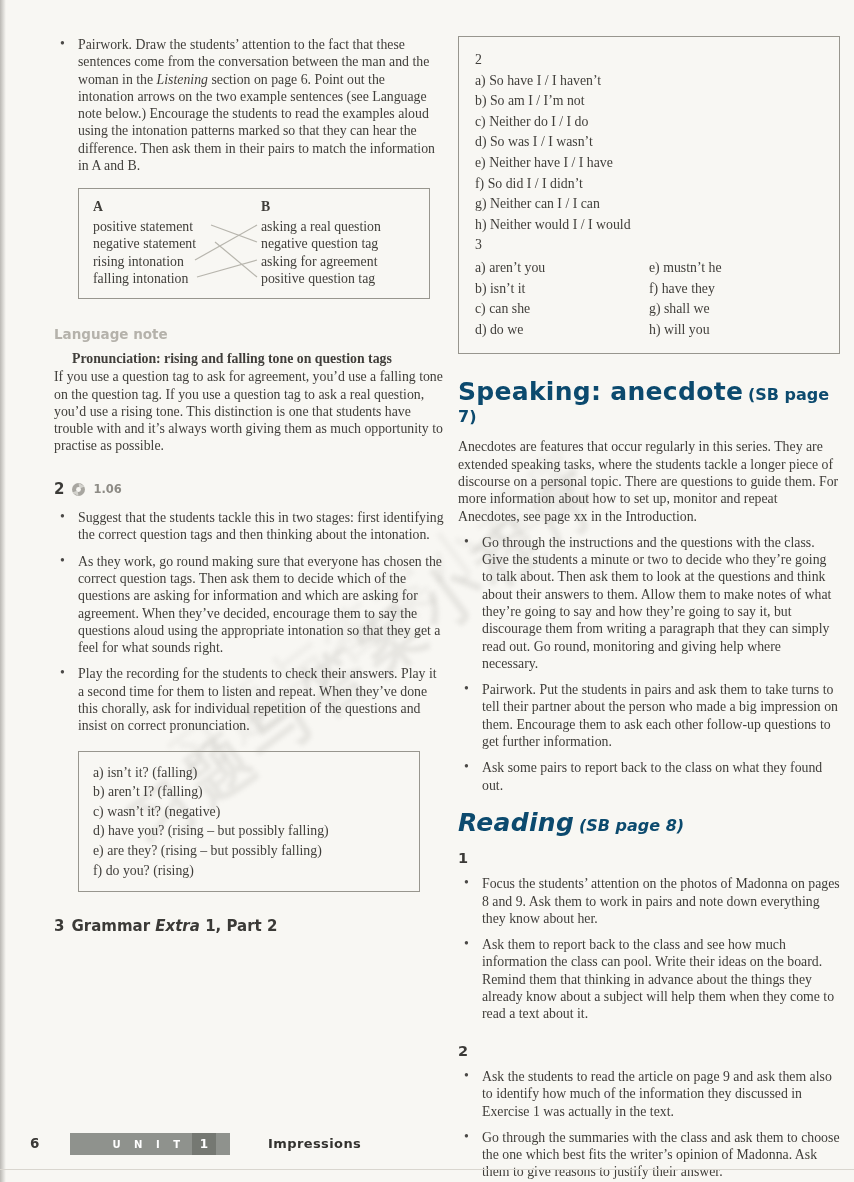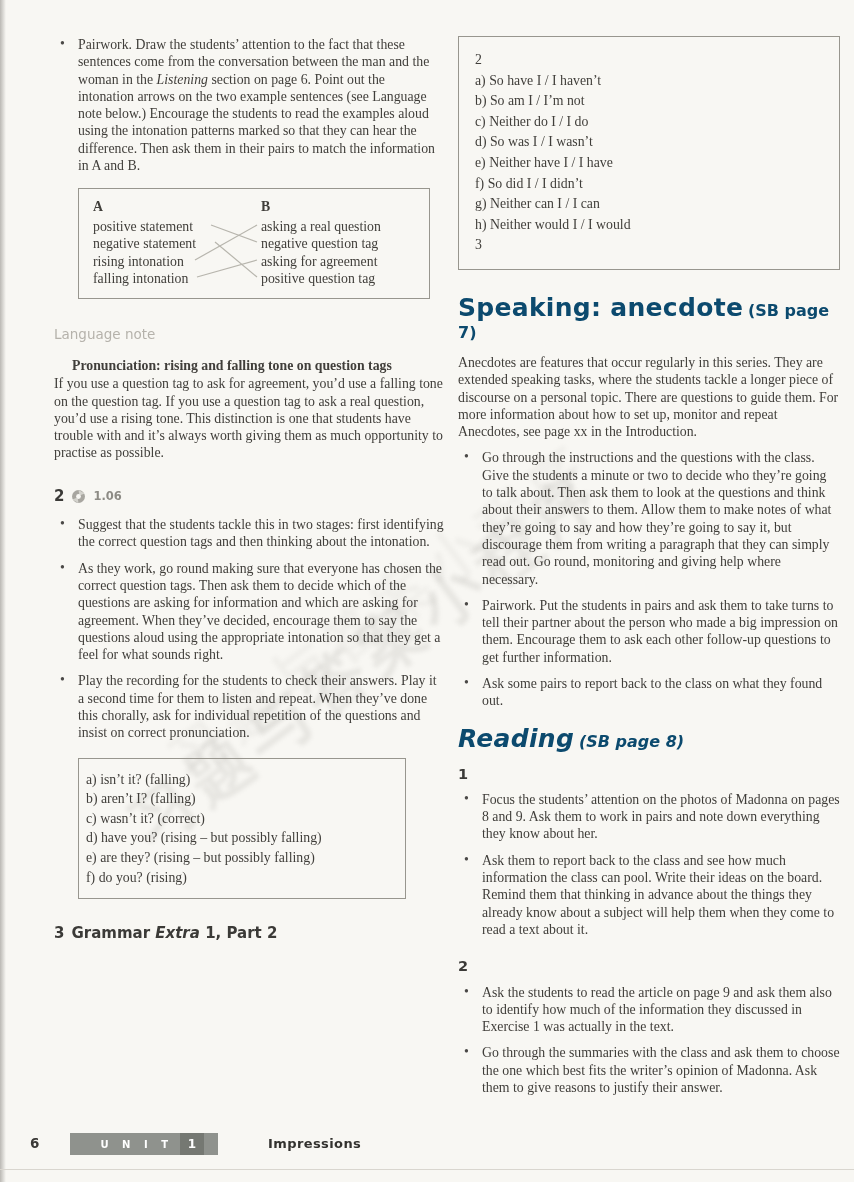--- a/index.html
+++ b/index.html
@@ -18,30 +18,30 @@
   .box{border:1px solid #98968e;background:transparent;}
 
   .match-box{margin:14px 0 0 24px;width:336px;position:relative;padding:9px 0 10px 14px;}
   .match-cols{display:flex;}
   .match-col{width:168px;}
   .match-header{font-weight:bold;margin:0 0 2px 0;}
   .match-item{line-height:17.5px;}
   .match-lines{position:absolute;inset:0;pointer-events:none;}
 
   .lang-note{margin-top:27px;}
-  .lang-note-label{font-family:"DejaVu Sans",sans-serif;font-weight:normal;color:#b5b2ab;
-        font-size:13.5px;margin:0 0 14px 0;}
+  .lang-note-label{font-family:"DejaVu Sans",sans-serif;font-weight:bold;color:#b5b2ab;
+        font-size:13.5px;margin:0 0 7px 0;}
   .lang-sub{font-weight:bold;margin:0 0 1px 18px;}
 
   .ex-head{font-family:"DejaVu Sans",sans-serif;font-weight:bold;font-size:15px;color:#3b3a37;
         margin:26px 0 11px 0;display:flex;align-items:center;gap:7px;}
   .track-num{font-family:"DejaVu Sans",sans-serif;font-size:11.5px;color:#8d8b85;font-weight:bold;}
   .cd-icon{display:inline-block;vertical-align:middle;}
 
-  .answers-box-left{margin:16px 0 0 24px;width:312px;padding:10px 7px;line-height:17.6px;}
+  .answers-box-left{margin:16px 0 0 24px;width:312px;padding:10px 14px;line-height:17.6px;}
   .answers-box-right{width:348px;padding:12px 16px;line-height:18.6px;}
   .ans-label{display:block;margin:2px 0;}
   .two-col{display:flex;}
   .two-col > div{width:50%;}
 
   .para{margin:0 0 9px 0;}
   .ex3-body{margin-top:6px;}
 
   .section-head{font-family:"DejaVu Sans",sans-serif;font-weight:bold;color:#0c4a6e;
         margin:27px 0 10px 0;line-height:22px;}
@@ -52,21 +52,21 @@
 
   .watermark{position:absolute;left:60px;top:560px;width:760px;transform:rotate(-37deg);
         transform-origin:center;font-family:"DejaVu Sans",sans-serif;font-weight:bold;
         font-size:64px;letter-spacing:8px;color:#8e8c86;opacity:.16;filter:blur(2px);
         white-space:nowrap;pointer-events:none;}
   .watermark.echo{top:500px;left:100px;opacity:.08;font-size:56px;}
 
   .footer{position:absolute;left:0;top:1132px;width:854px;height:26px;
         font-family:"DejaVu Sans",sans-serif;}
   .page-num{position:absolute;left:30px;top:3px;font-weight:bold;font-size:13.5px;color:#3b3a37;}
-  .unit-bar{position:absolute;left:70px;top:1px;width:148px;height:22px;background:#8f928d;
+  .unit-bar{position:absolute;left:70px;top:1px;width:160px;height:22px;background:#8f928d;
         display:flex;align-items:center;}
   .unit-label{margin-left:auto;color:#ffffff;font-size:10px;font-weight:bold;letter-spacing:5px;}
   .unit-num{width:24px;height:22px;background:#757872;color:#ffffff;font-weight:bold;font-size:12px;
         display:flex;align-items:center;justify-content:center;margin-left:7px;margin-right:14px;}
   .unit-title{position:absolute;left:268px;top:4px;font-weight:bold;font-size:13px;
         color:#33322f;letter-spacing:.4px;}
   .bottom-line{position:absolute;left:0;right:0;top:1169px;height:1px;background:#d9d6cf;}
 </style>
 </head>
 <body>
@@ -127,21 +127,21 @@
 
     <ul class="bullet-list">
       <li>Suggest that the students tackle this in two stages: first identifying the correct question tags and then thinking about the intonation.</li>
       <li>As they work, go round making sure that everyone has chosen the correct question tags. Then ask them to decide which of the questions are asking for information and which are asking for agreement. When they’ve decided, encourage them to say the questions aloud using the appropriate intonation so that they get a feel for what sounds right.</li>
       <li>Play the recording for the students to check their answers. Play it a second time for them to listen and repeat. When they’ve done this chorally, ask for individual repetition of the questions and insist on correct pronunciation.</li>
     </ul>
 
     <div class="box answers-box-left">
       <span class="ans-label">a) isn’t it? (falling)</span>
       <span class="ans-label">b) aren’t I? (falling)</span>
-      <span class="ans-label">c) wasn’t it? (correct)</span>
+      <span class="ans-label">c) wasn’t it? (negative)</span>
       <span class="ans-label">d) have you? (rising – but possibly falling)</span>
       <span class="ans-label">e) are they? (rising – but possibly falling)</span>
       <span class="ans-label">f) do you? (rising)</span>
     </div>
 
     <div class="ex-head" style="margin-bottom:8px;">
       <span>3</span>
       <span><span>Grammar </span><span style="font-style: italic;">Extra</span><span> 1, Part 2</span></span>
     </div>
   </div>
@@ -152,20 +152,34 @@
       <span class="ans-label">2</span>
       <span class="ans-label">a) So have I / I haven’t</span>
       <span class="ans-label">b) So am I / I’m not</span>
       <span class="ans-label">c) Neither do I / I do</span>
       <span class="ans-label">d) So was I / I wasn’t</span>
       <span class="ans-label">e) Neither have I / I have</span>
       <span class="ans-label">f) So did I / I didn’t</span>
       <span class="ans-label">g) Neither can I / I can</span>
       <span class="ans-label">h) Neither would I / I would</span>
       <span class="ans-label">3</span>
+      <div class="two-col">
+        <div>
+          <span class="ans-label">a) aren’t you</span>
+          <span class="ans-label">b) isn’t it</span>
+          <span class="ans-label">c) can she</span>
+          <span class="ans-label">d) do we</span>
+        </div>
+        <div>
+          <span class="ans-label">e) mustn’t he</span>
+          <span class="ans-label">f) have they</span>
+          <span class="ans-label">g) shall we</span>
+          <span class="ans-label">h) will you</span>
+        </div>
+      </div>
     </div>
 
     <div class="section-head">
       <span class="section-title">Speaking: anecdote</span>
       <span class="section-suffix">(SB page 7)</span>
     </div>
     <p class="para">Anecdotes are features that occur regularly in this series. They are extended speaking tasks, where the students tackle a longer piece of discourse on a personal topic. There are questions to guide them. For more information about how to set up, monitor and repeat Anecdotes, see page xx in the Introduction.</p>
     <ul class="bullet-list">
       <li>Go through the instructions and the questions with the class. Give the students a minute or two to decide who they’re going to talk about. Then ask them to look at the questions and think about their answers to them. Allow them to make notes of what they’re going to say and how they’re going to say it, but discourage them from writing a paragraph that they can simply read out. Go round, monitoring and giving help where necessary.</li>
       <li>Pairwork. Put the students in pairs and ask them to take turns to tell their partner about the person who made a big impression on them. Encourage them to ask each other follow-up questions to get further information.</li>

